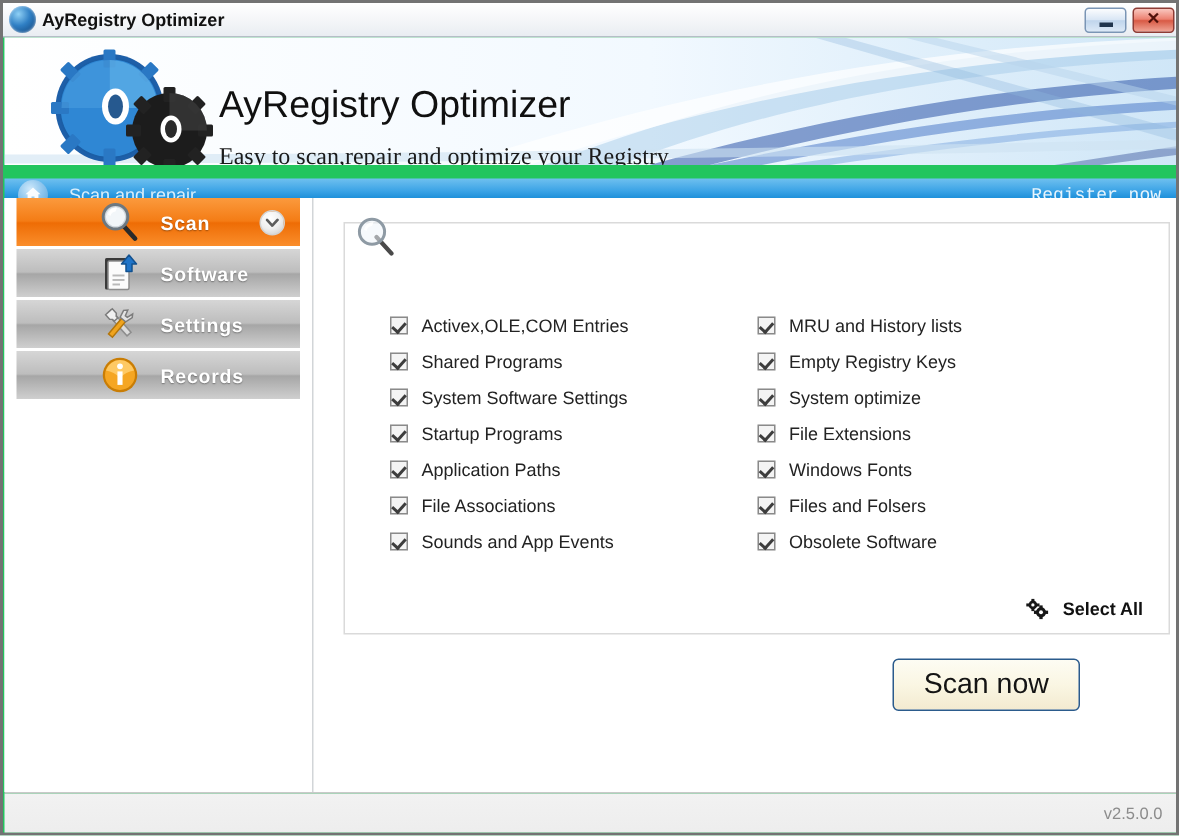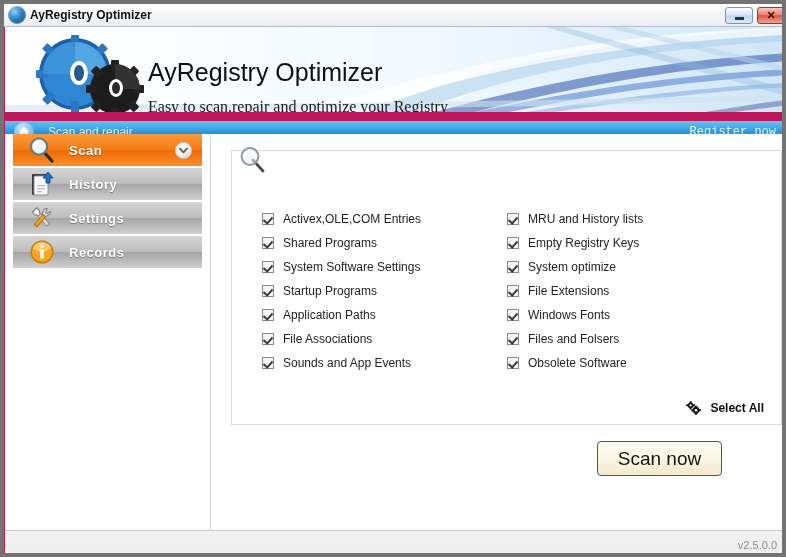--- a/index.html
+++ b/index.html
@@ -9,22 +9,22 @@
   }
   body {
     font-family: "Liberation Sans", sans-serif;
     -webkit-font-smoothing: none;
   }
   #app {
     position: relative;
     width: 786px;
     height: 557px;
     overflow: hidden;
-    background: #be185d;
-    border: 4px solid #737373;
+    background: #22c55e;
+    border: 2px solid #737373;
     box-sizing: border-box;
   }
 
   
   .titlebar {
     position: absolute;
     left: 0; top: 0;
     width: 786px; height: 23px;
     background: linear-gradient(to bottom, #ffffff 0%, #f6f7f9 45%, #e9edf2 100%);
     border-bottom: 1px solid #b5bdc7;
@@ -151,20 +151,21 @@
     box-sizing: border-box;
   }
   .side-item {
     position: relative;
     margin: 0 8px;
     height: 34px;
     display: flex;
     align-items: center;
     border-bottom: 2px solid #ffffff;
     box-sizing: border-box;
+    padding-left: 40px;
   }
   .side-item.active {
     background: linear-gradient(to bottom, #fb9a3d 0%, #f47c15 48%, #ee6c05 52%, #fa8e2b 100%);
   }
   .side-item.idle {
     background: linear-gradient(to bottom, #d6d6d6 0%, #bdbdbd 48%, #a6a6a6 52%, #cfcfcf 100%);
   }
   .side-icon {
     width: 30px; height: 30px;
     margin-left: 14px;
@@ -425,21 +426,21 @@
         <div class="side-icon">
           <svg width="28" height="28" viewBox="0 0 28 28">
             <rect x="4" y="4" width="16" height="21" rx="1" fill="#3a3a3a"></rect>
             <rect x="6" y="6" width="14" height="19" rx="1" fill="#fbfbfb" stroke="#8d8d8d" stroke-width="1"></rect>
             <rect x="9" y="15" width="8" height="1.3" fill="#b9b9b9"></rect>
             <rect x="9" y="18" width="8" height="1.3" fill="#b9b9b9"></rect>
             <rect x="9" y="21" width="5" height="1.3" fill="#b9b9b9"></rect>
             <path d="M18 13 L18 8 L15 8 L20 2 L25 8 L22 8 L22 13 Z" fill="#1f74c8" stroke="#12518f" stroke-width="1" stroke-linejoin="round"></path>
           </svg>
         </div>
-        <div class="side-label">History</div>
+        <div class="side-label">Software</div>
       </div>
 
       <div class="side-item idle">
         <div class="side-icon">
           <svg width="28" height="28" viewBox="0 0 28 28">
             <g transform="rotate(-42 14 14)">
               <rect x="12.2" y="3" width="3.6" height="20" fill="#dcdcdc" stroke="#8d8d8d" stroke-width="1"></rect>
               <path d="M11 3 L17 3 L17 7 L15.6 8.4 L15.6 10 L12.4 10 L12.4 8.4 L11 7 Z" fill="#f0f0f0" stroke="#7c7c7c" stroke-width="1"></path>
             </g>
             <g transform="rotate(40 14 14)">

